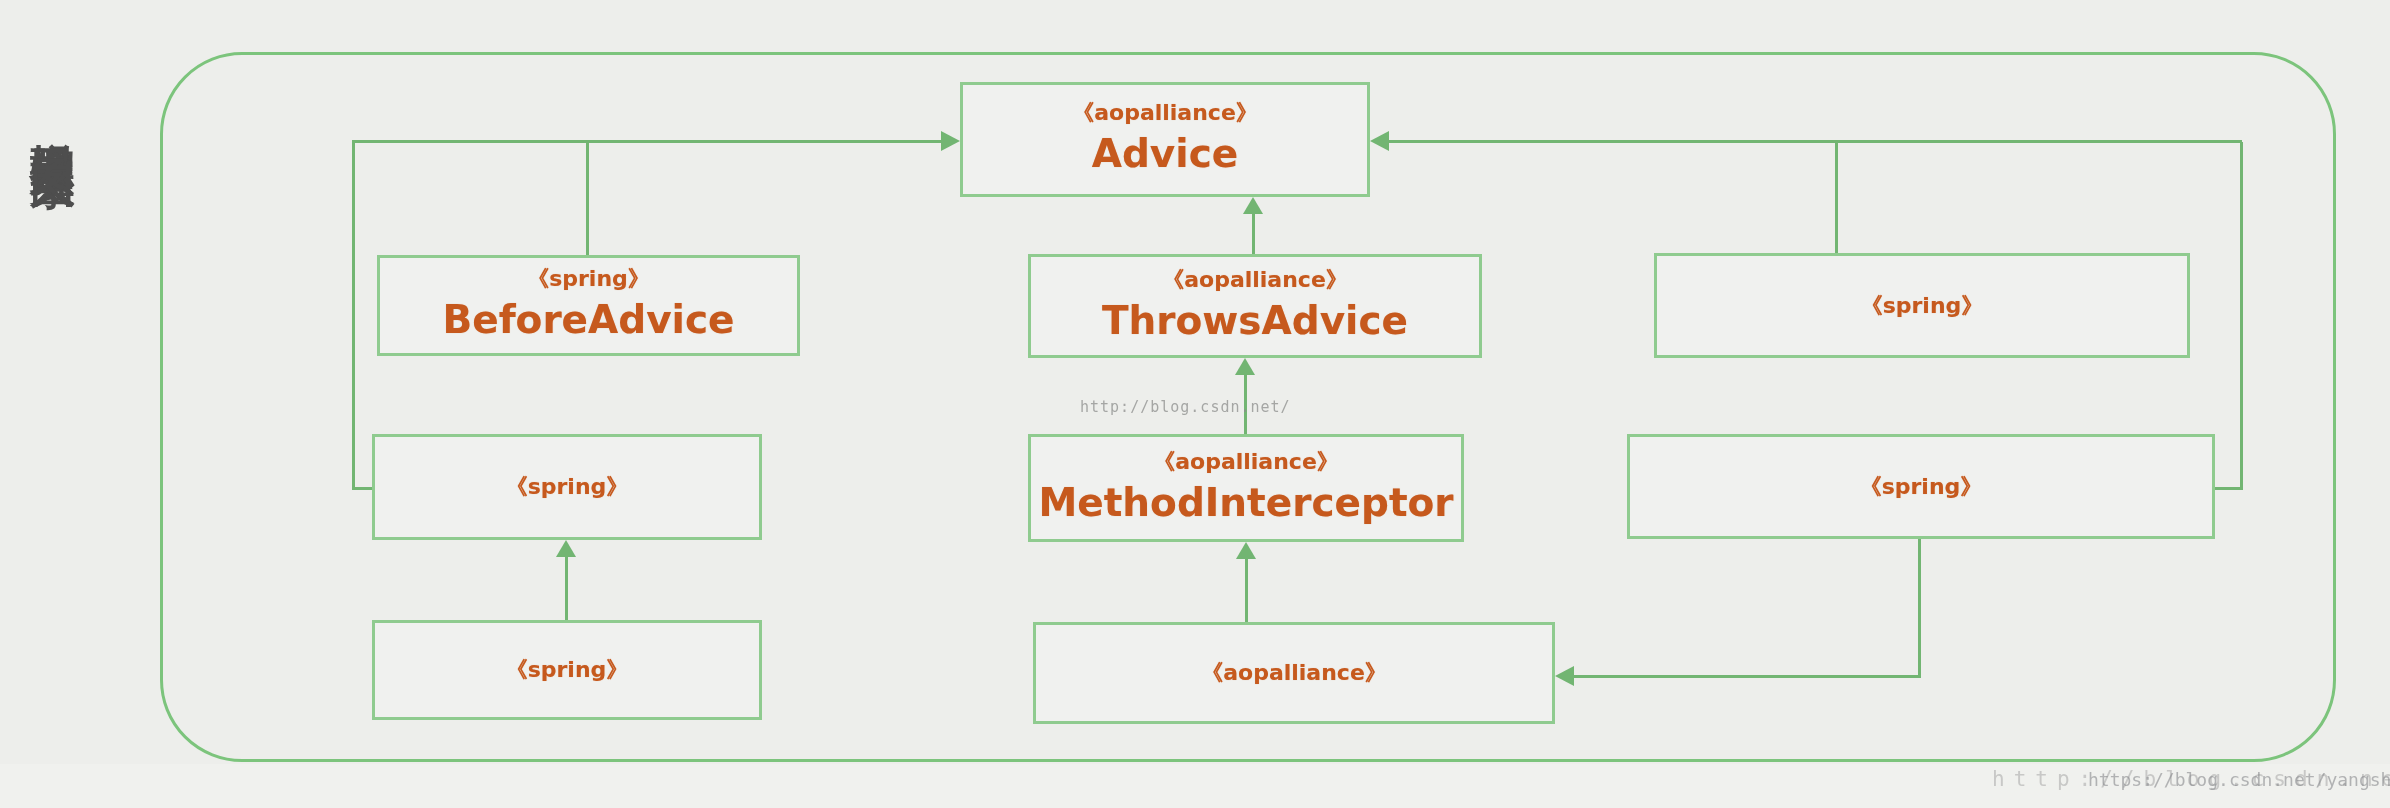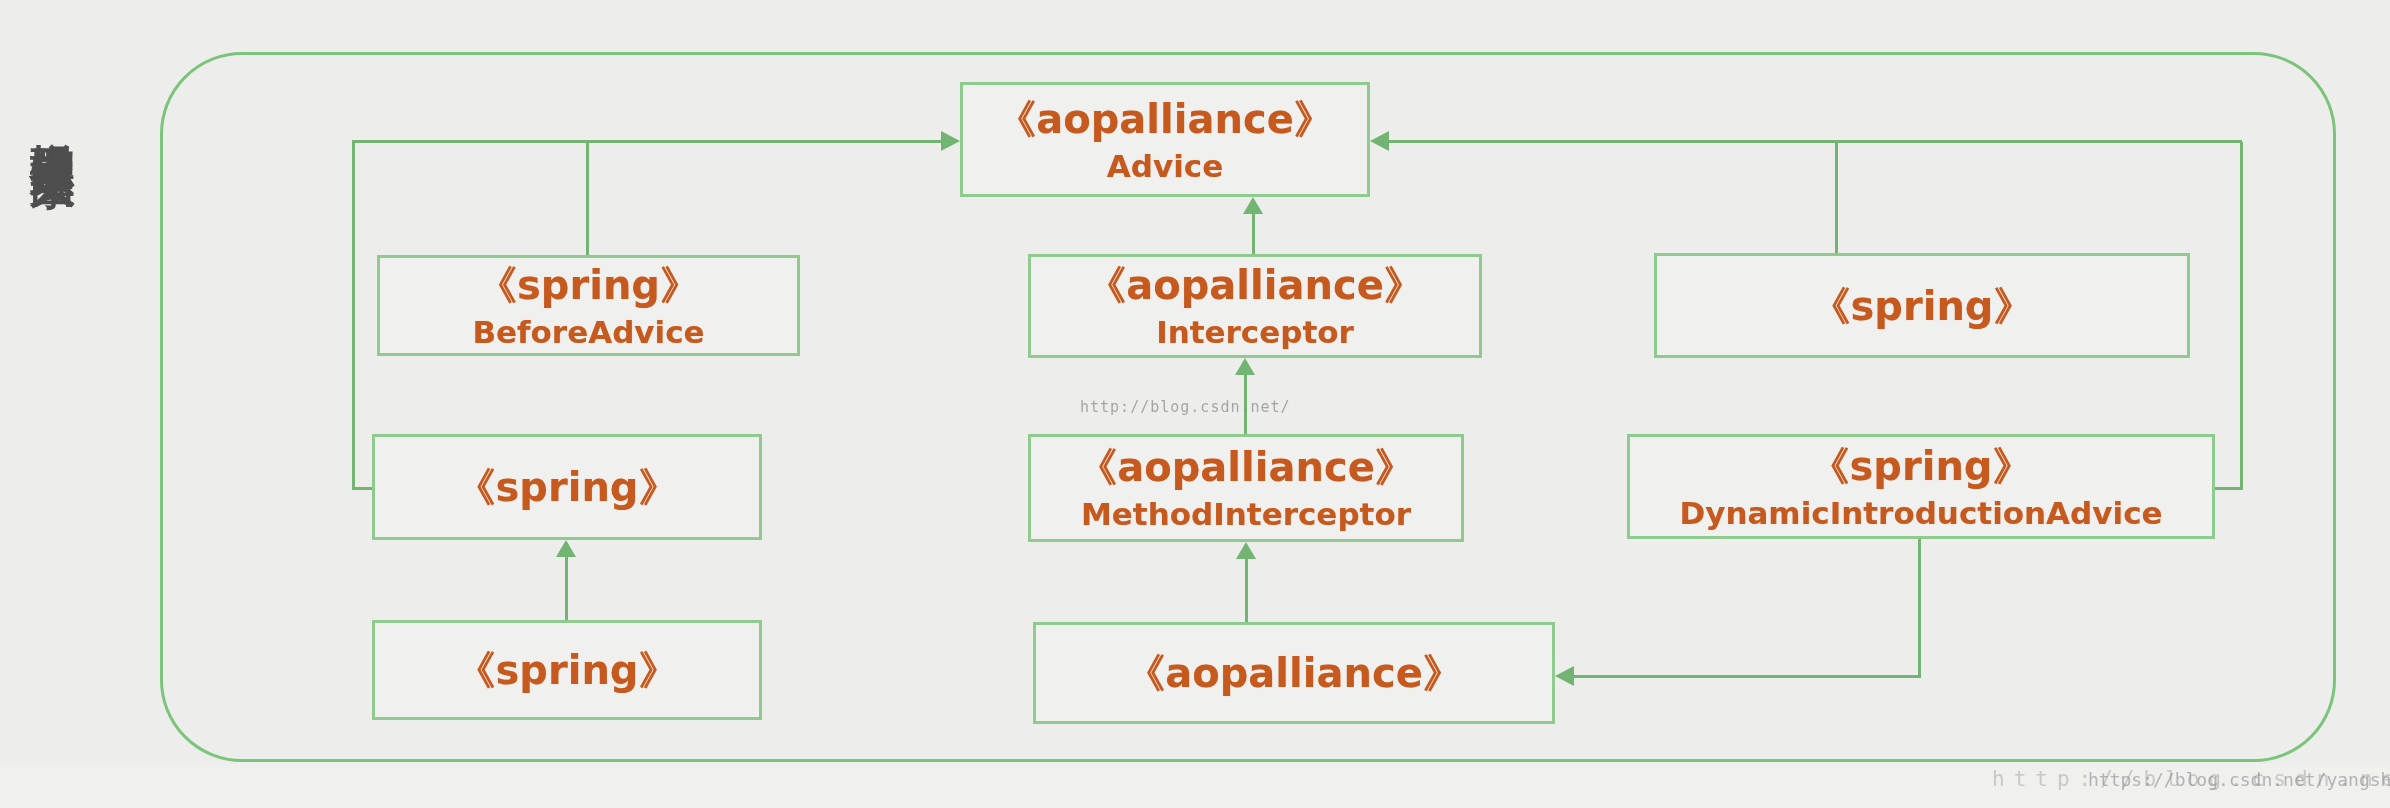--- a/index.html
+++ b/index.html
@@ -30,22 +30,22 @@
   }
   
   .node{
     position:absolute;box-sizing:border-box;
     border:3px solid var(--border-green);
     background:#f0f1ef;
     display:flex;flex-direction:column;align-items:center;justify-content:center;
     color:var(--text-orange);font-weight:700;
     text-shadow:0 0 1px rgba(198,89,29,.35);
   }
-  .node .stereo{font-size:40px;line-height:1.35;}
-  .node .cname{font-size:31px;line-height:1.35;}
+  .node .stereo{font-size:22px;line-height:1.35;}
+  .node .cname{font-size:39px;line-height:1.35;}
   #box-advice{left:960px;top:82px;width:410px;height:115px;}
   #box-throws{left:377px;top:255px;width:423px;height:101px;}
   #box-interceptor{left:1028px;top:254px;width:454px;height:104px;}
   #box-after{left:1654px;top:253px;width:536px;height:105px;}
   #box-before{left:372px;top:434px;width:390px;height:106px;}
   #box-mi{left:1028px;top:434px;width:436px;height:108px;}
   #box-dyn{left:1627px;top:434px;width:588px;height:105px;}
   #box-mb{left:372px;top:620px;width:390px;height:100px;}
   #box-ii{left:1033px;top:622px;width:522px;height:102px;}
   
@@ -121,35 +121,34 @@
   <div class="node" id="box-advice">
     <div class="stereo">《aopalliance》</div>
     <div class="cname">Advice</div>
   </div>
   <div class="node" id="box-throws">
     <div class="stereo">《spring》</div>
     <div class="cname">BeforeAdvice</div>
   </div>
   <div class="node" id="box-interceptor">
     <div class="stereo">《aopalliance》</div>
-    <div class="cname">Interceptor</div>
+    <div class="cname">ThrowsAdvice</div>
   </div>
   <div class="node" id="box-after">
     <div class="stereo">《spring》</div>
   </div>
   <div class="node" id="box-before">
     <div class="stereo">《spring》</div>
   </div>
   <div class="node" id="box-mi">
     <div class="stereo">《aopalliance》</div>
     <div class="cname">MethodInterceptor</div>
   </div>
   <div class="node" id="box-dyn">
     <div class="stereo">《spring》</div>
-    <div class="cname">DynamicIntroductionAdvice</div>
   </div>
   <div class="node" id="box-mb">
     <div class="stereo">《spring》</div>
   </div>
   <div class="node" id="box-ii">
     <div class="stereo">《aopalliance》</div>
   </div>
 
   <div class="wm" id="wm-center">http://blog.csdn.net/</div>
   <div class="wm" id="wm-br-1">http://blog.csdn.net/</div>

